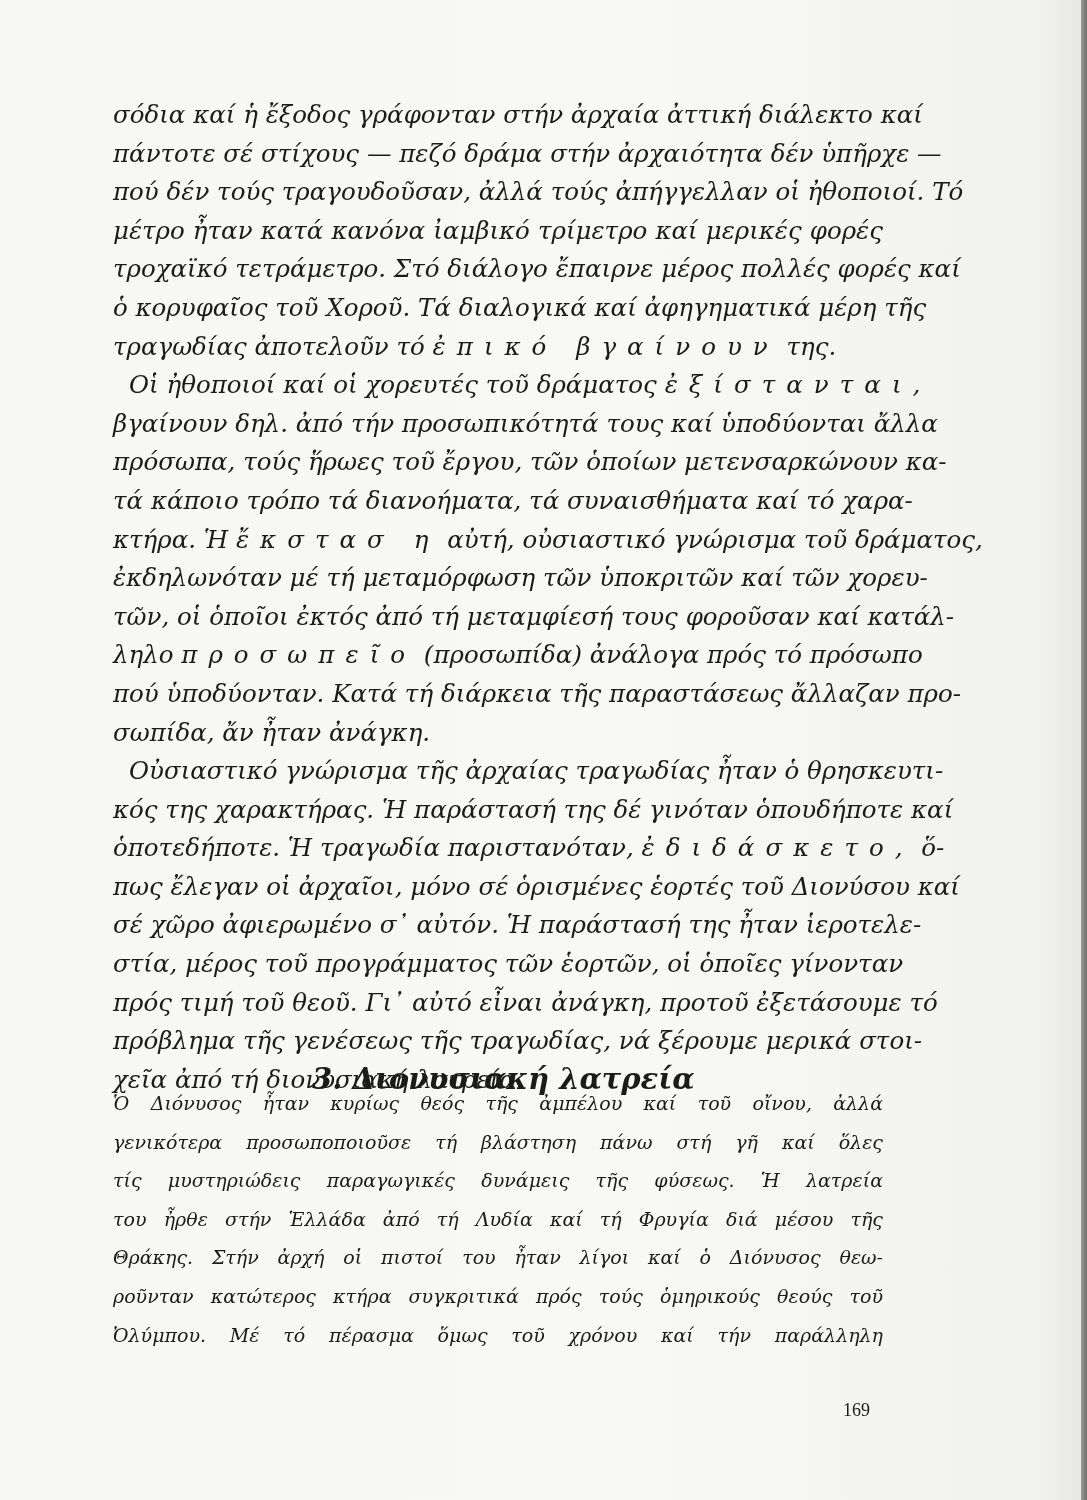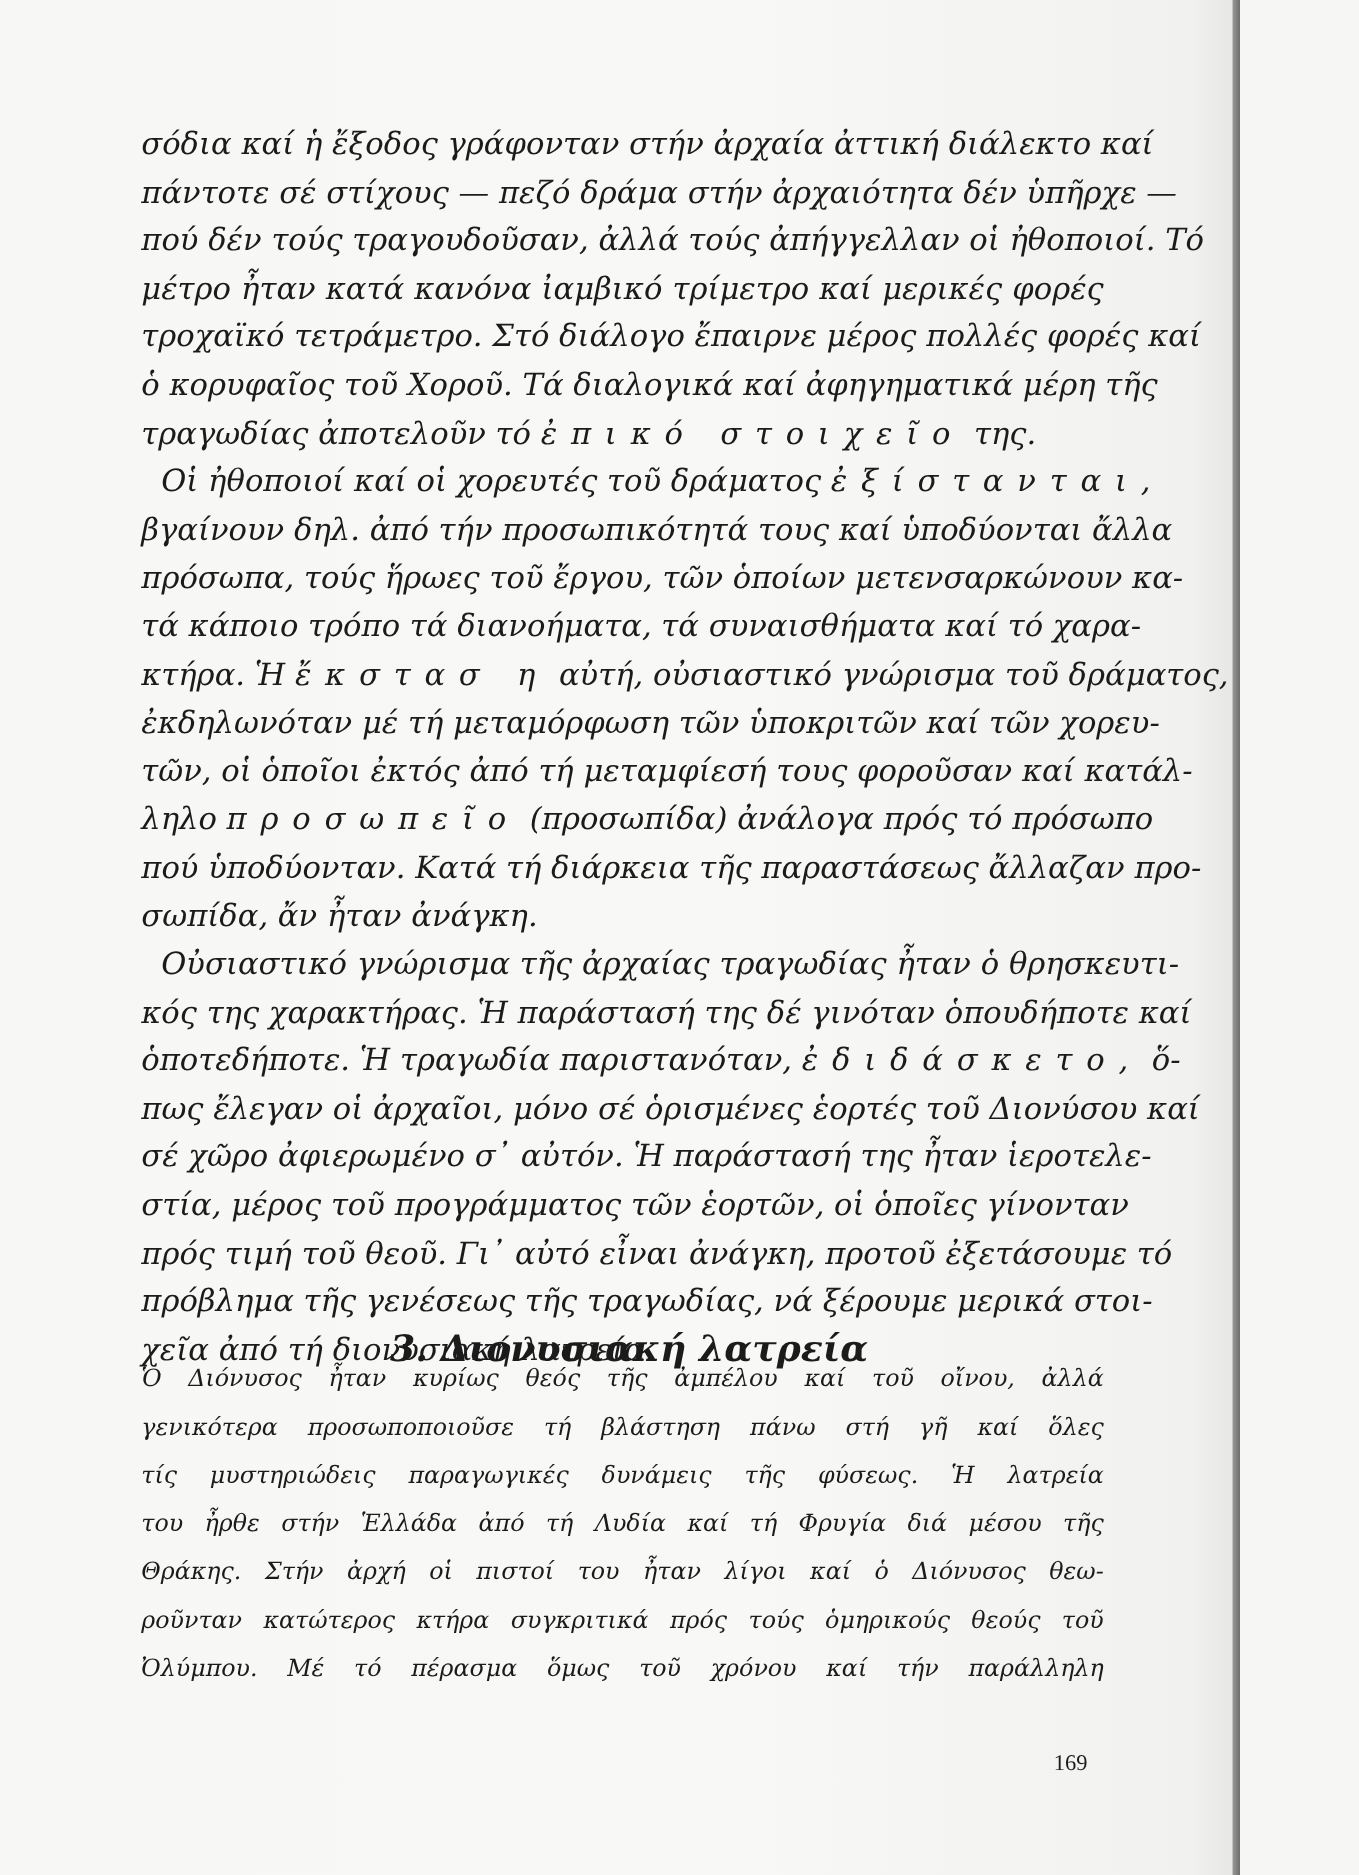--- a/index.html
+++ b/index.html
@@ -10,21 +10,21 @@
     width: 1087px;
     height: 1500px;
     background: #f6f6f4;
     position: relative;
     overflow: hidden;
   }
   .page {
     position: absolute;
     left: 0;
     top: 0;
-    width: 992px;
+    width: 1087px;
     height: 1500px;
     background: linear-gradient(90deg, #f7f7f5 0%, #f8f8f6 60%, #f1f1ef 96%, #e8e8e6 99%);
   }
   .edge-strip {
     position: absolute;
     right: 0;
     top: 0;
     width: 6px;
     height: 1500px;
     background: linear-gradient(90deg, #9a9a98, #6e6e6c);
@@ -91,21 +91,21 @@
 
 <div class="page">
 
   <div class="text-block">
     <span class="line">σόδια καί ἡ ἔξοδος γράφονταν στήν ἀρχαία ἀττική διάλεκτο καί</span>
     <span class="line">πάντοτε σέ στίχους — πεζό δράμα στήν ἀρχαιότητα δέν ὑπῆρχε —</span>
     <span class="line">πού δέν τούς τραγουδοῦσαν, ἀλλά τούς ἀπήγγελλαν οἱ ἠθοποιοί. Τό</span>
     <span class="line">μέτρο ἦταν κατά κανόνα ἰαμβικό τρίμετρο καί μερικές φορές</span>
     <span class="line">τροχαϊκό τετράμετρο. Στό διάλογο ἔπαιρνε μέρος πολλές φορές καί</span>
     <span class="line">ὁ κορυφαῖος τοῦ Χοροῦ. Τά διαλογικά καί ἀφηγηματικά μέρη τῆς</span>
-    <span class="line last"><span>τραγωδίας ἀποτελοῦν τό </span><span class="spaced">ἐπικό στοιχεῖο</span><span> της.</span></span>
+    <span class="line last"><span>τραγωδίας ἀποτελοῦν τό </span><span class="spaced">ἐπικό βγαίνουν</span><span> της.</span></span>
     <span class="line indent"><span>Οἱ ἠθοποιοί καί οἱ χορευτές τοῦ δράματος </span><span class="spaced">ἐξίστανται,</span></span>
     <span class="line">βγαίνουν δηλ. ἀπό τήν προσωπικότητά τους καί ὑποδύονται ἄλλα</span>
     <span class="line">πρόσωπα, τούς ἥρωες τοῦ ἔργου, τῶν ὁποίων μετενσαρκώνουν κα-</span>
     <span class="line">τά κάποιο τρόπο τά διανοήματα, τά συναισθήματα καί τό χαρα-</span>
     <span class="line"><span>κτήρα. Ἡ </span><span class="spaced">ἔκστασ η</span><span> αὐτή, οὐσιαστικό γνώρισμα τοῦ δράματος,</span></span>
     <span class="line">ἐκδηλωνόταν μέ τή μεταμόρφωση τῶν ὑποκριτῶν καί τῶν χορευ-</span>
     <span class="line">τῶν, οἱ ὁποῖοι ἐκτός ἀπό τή μεταμφίεσή τους φοροῦσαν καί κατάλ-</span>
     <span class="line"><span>ληλο </span><span class="spaced">προσωπεῖο</span><span> (προσωπίδα) ἀνάλογα πρός τό πρόσωπο</span></span>
     <span class="line">πού ὑποδύονταν. Κατά τή διάρκεια τῆς παραστάσεως ἄλλαζαν προ-</span>
     <span class="line last">σωπίδα, ἄν ἦταν ἀνάγκη.</span>

